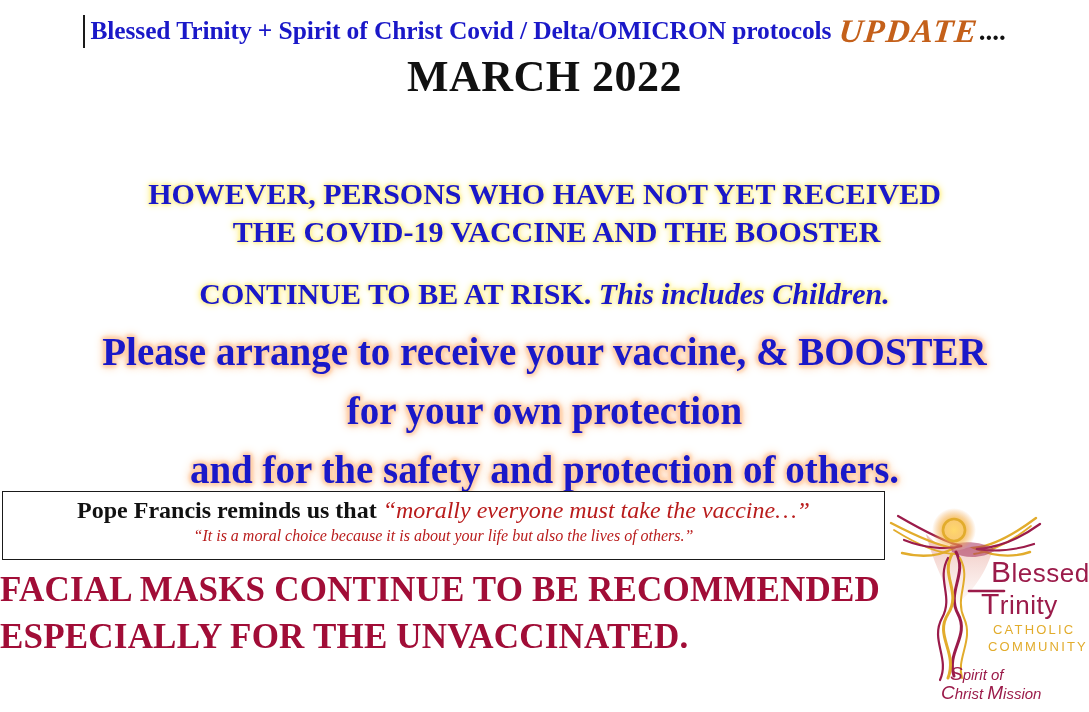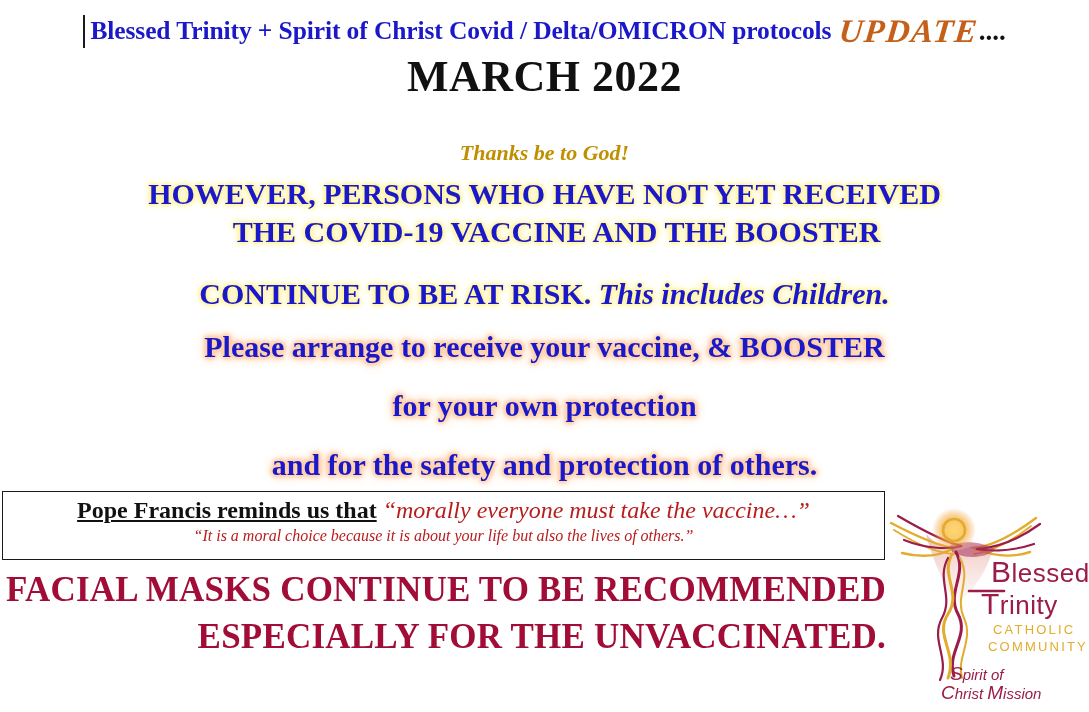--- a/index.html
+++ b/index.html
@@ -145,21 +145,21 @@
   .blue-yellow .ital {
     font-style: italic;
   }
 
   
   .blue-peach {
     position: absolute;
     left: 0;
     width: 1089px;
     text-align: center;
-    font-size: 30px;
+    font-size: 39px;
     font-weight: bold;
     color: #1a18c8;
     line-height: 1.2;
     text-shadow:
        0 0 4px #ffd9b8,
        0 0 8px #ffc9a0,
        0 0 12px #ffbe8e,
        1px 0 4px #ffd2ac,
       -1px 0 4px #ffd2ac,
        0 1px 4px #ffd2ac,
@@ -197,34 +197,33 @@
     left: 0;
     width: 100%;
     text-align: center;
     font-size: 16px;
     line-height: 1.25;
     white-space: nowrap;
   }
   .q-black {
     font-weight: bold;
     color: #111111;
-    text-decoration: underline;
   }
   .q-green {
     font-weight: normal;
     font-style: italic;
     color: #b91c1c;
   }
 
   
   .crimson {
     position: absolute;
     left: 0;
     width: 886px;
-    text-align: right;
+    text-align: left;
     font-size: 35px;
     font-weight: bold;
     color: #a10d37;
     line-height: 1.15;
     letter-spacing: 0.2px;
   }
   .cr-1 { top: 570px; }
   .cr-2 { top: 617px; }
 
   
@@ -248,21 +247,20 @@
 
   <div class="header-row">
     <span class="text-caret"></span>
     <span class="header-title">Blessed Trinity + Spirit of Christ Covid / Delta/OMICRON protocols</span>
     <span class="update-word">UPDATE</span>
     <span class="update-dots">....</span>
   </div>
 
   <div class="month-line">MARCH 2022</div>
 
-  <div class="gold-line2">Thanks be to God!</div>
 
   <div class="blue-yellow bl-1">HOWEVER, PERSONS WHO HAVE NOT YET RECEIVED</div>
   <div class="blue-yellow bl-2">THE COVID-19 VACCINE AND THE BOOSTER</div>
   <div class="blue-yellow bl-3">
     <span>CONTINUE TO BE AT RISK.</span>
     <span class="ital">This includes Children.</span>
   </div>
 
   <div class="blue-peach bp-1">Please arrange to receive your vaccine, &amp; BOOSTER</div>
   <div class="blue-peach bp-2">for your own protection</div>

